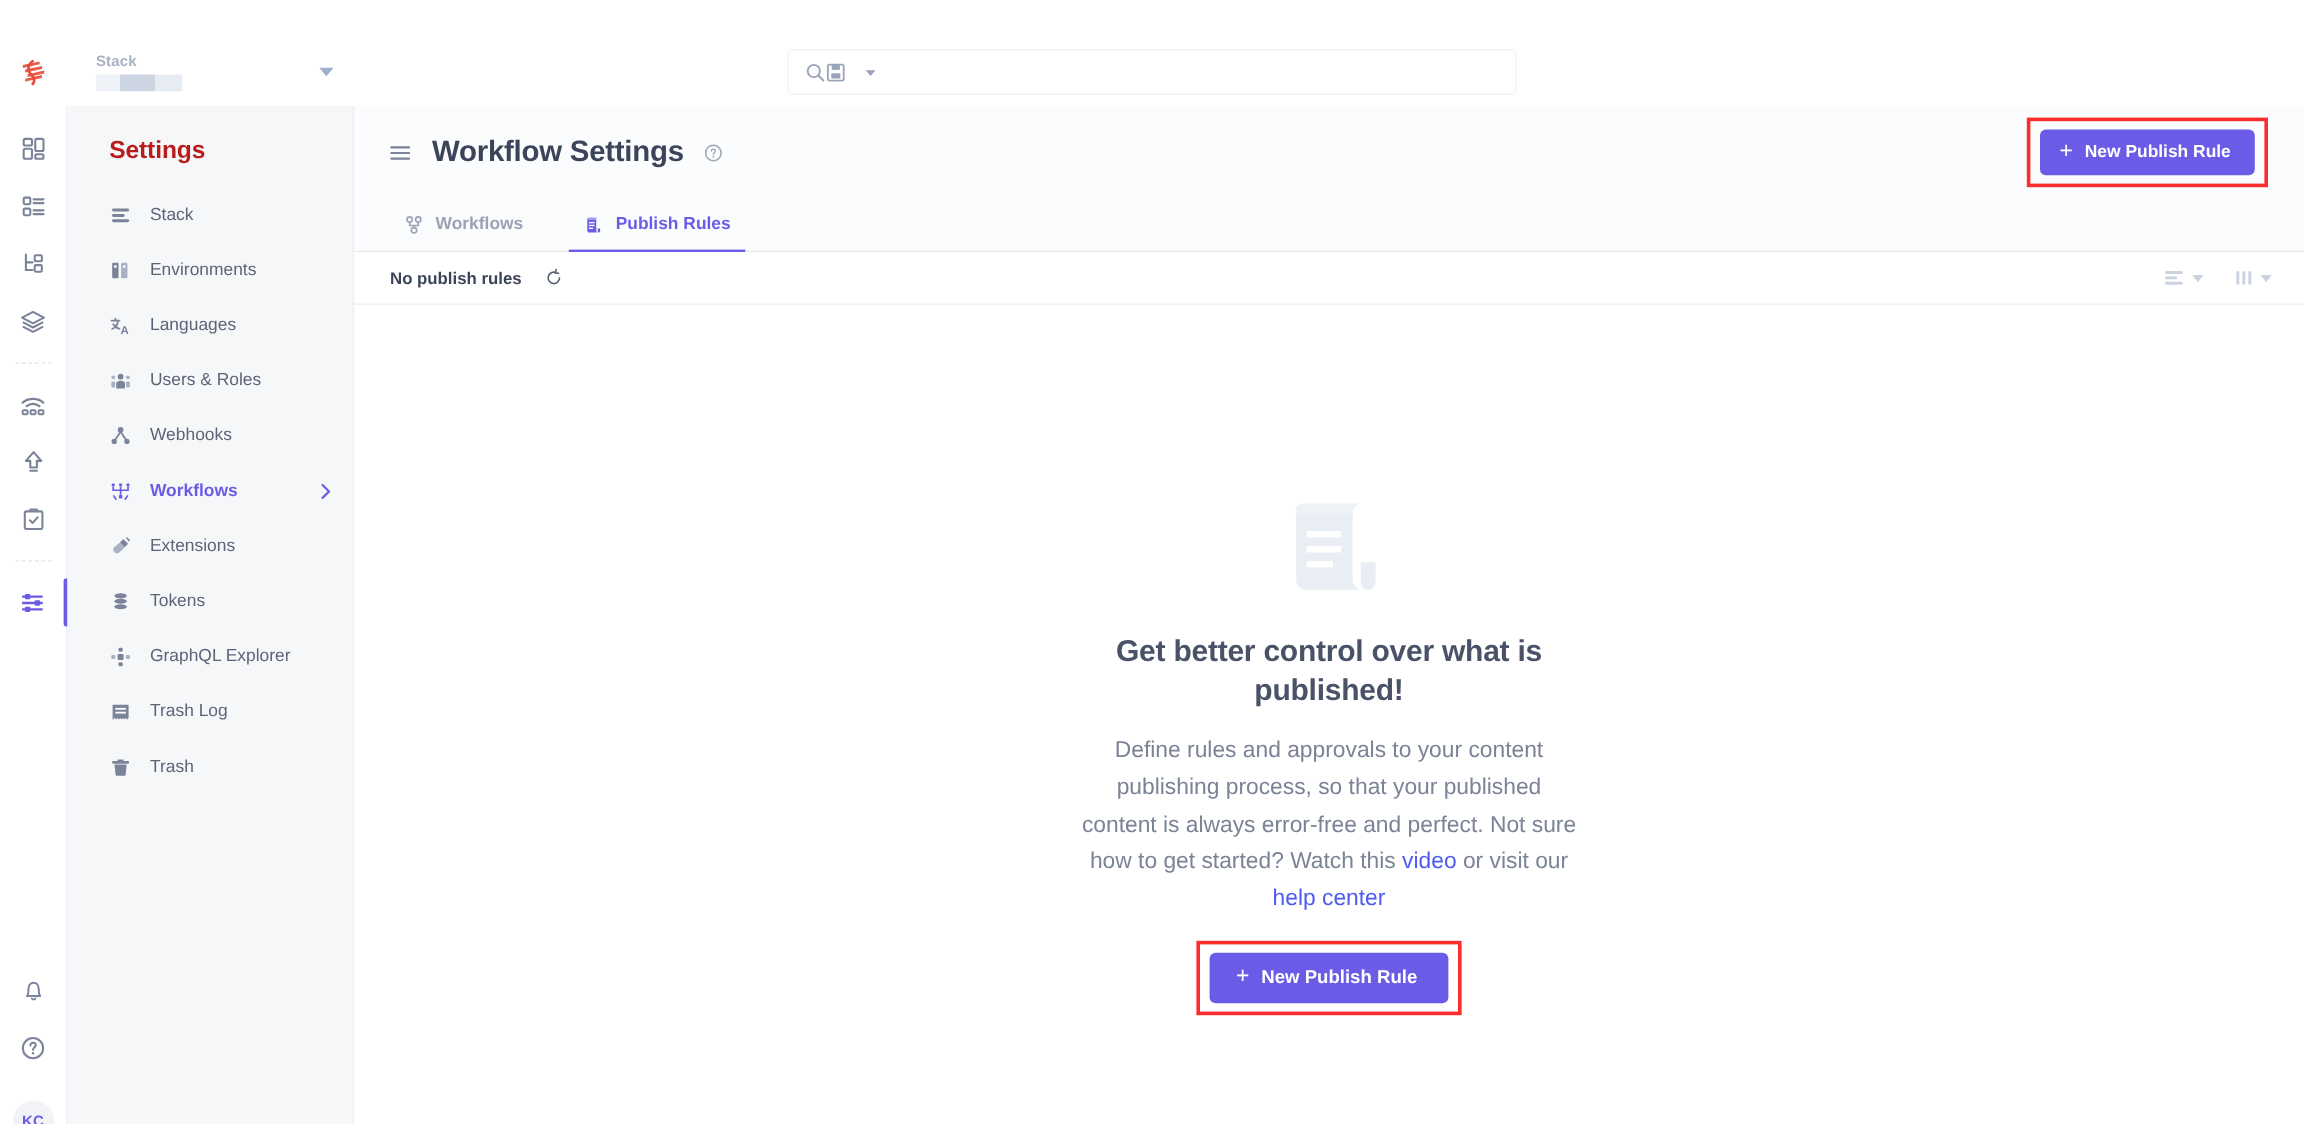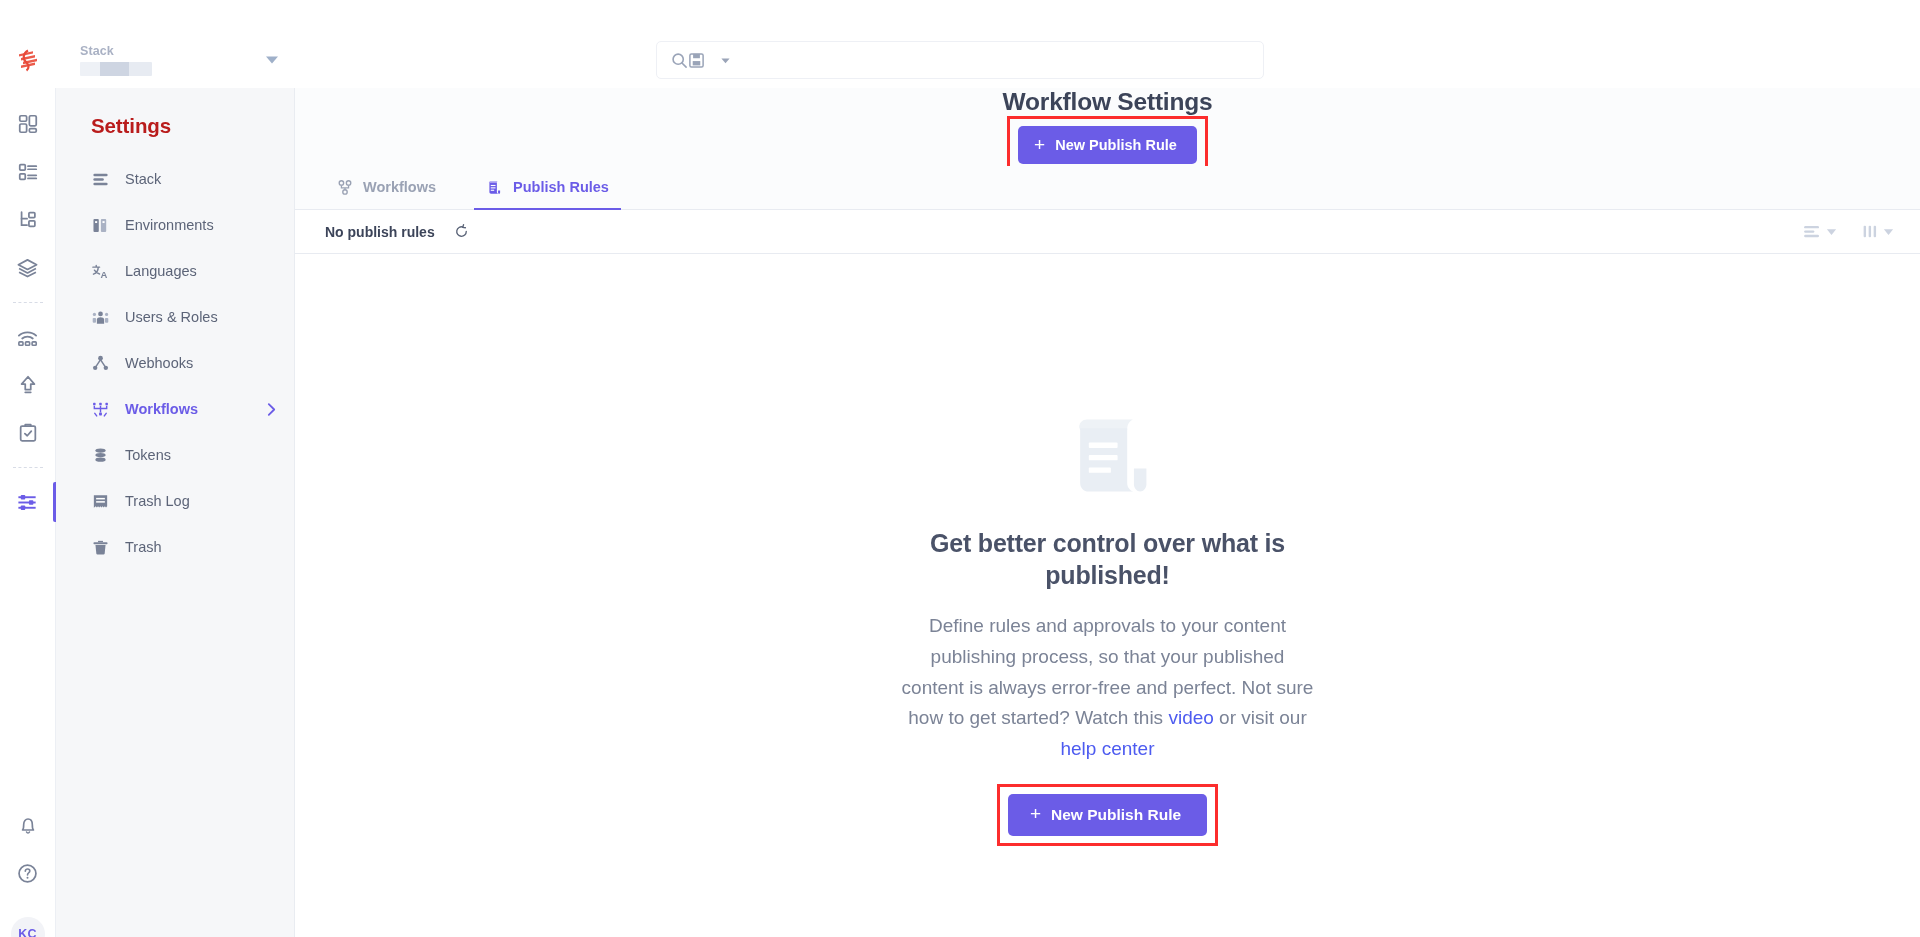--- a/index.html
+++ b/index.html
@@ -117,21 +117,21 @@
   }
   .nav-item .nav-ico { width: 19px; height: 19px; flex: 0 0 19px; display:flex; align-items:center; justify-content:center; }
   .nav-item .nav-text { margin-left: 15px; white-space: nowrap; }
   .nav-item.active { color: #6b5ce7; font-weight: 700; }
   .nav-chevron { margin-left: auto; width: 9px; height: 15px; }
 
   
   .main { flex: 1; min-width: 0; display: flex; flex-direction: column; background: #fbfcfd; }
   .page-header {
     height: 78px; display: flex; align-items: center;
-    padding: 0 30px 0 30px; background: #fbfcfd; flex-direction: column;
+    padding: 0 30px 0 30px; background: #fbfcfd;
   }
   .hamburger { width: 17px; height: 13px; margin-right: 18px; cursor: pointer; }
   .page-title { font-size: 24.5px; font-weight: 700; color: #3c4459; letter-spacing: -.2px; }
   .help-ico { margin-left: 16px; width: 17px; height: 17px; cursor: pointer; }
   .header-spacer { flex: 1; }
 
   .btn-primary {
     background: #6b5ce7; color: #ffffff;
     border: none; border-radius: 5px;
     height: 38px; padding: 0 20px 0 16px;
@@ -414,32 +414,54 @@
             <rect x="8.5" y="13.2" width="3" height="3" rx="0.7" fill="#6b5ce7"></rect>
             <path d="M6 16.8 L4 14 M14 16.8 L16 14" stroke="#6b5ce7" stroke-width="1.5" stroke-linecap="round"></path>
           </svg>
         </span>
         <span class="nav-text">Workflows</span>
         <svg class="nav-chevron" viewBox="0 0 10 16">
           <path d="M2 2 L8 8 L2 14" fill="none" stroke="#6b5ce7" stroke-width="2" stroke-linecap="round" stroke-linejoin="round"></path>
         </svg>
       </div>
 
+      <div class="nav-item">
+        <span class="nav-ico">
+          <svg width="19" height="19" viewBox="0 0 20 20">
+            <path d="M12.4 3.4 L16.6 7.6 L13.6 10.6 L9.4 6.4 Z" fill="#7a8398"></path>
+            <path d="M9.4 6.4 L13.6 10.6 L9.2 15 C7.9 16.3 5.8 16.3 4.5 15 C3.2 13.7 3.2 11.6 4.5 10.3 Z" fill="#aab2c4"></path>
+            <line x1="15.5" y1="2.5" x2="17.5" y2="4.5" stroke="#7a8398" stroke-width="1.4" stroke-linecap="round"></line>
+          </svg>
+        </span>
+        <span class="nav-text">Extensions</span>
+      </div>
 
       <div class="nav-item">
         <span class="nav-ico">
           <svg width="19" height="19" viewBox="0 0 20 20">
             <ellipse cx="10" cy="4.8" rx="5.4" ry="2.2" fill="#7a8398"></ellipse>
             <ellipse cx="10" cy="9.6" rx="5.4" ry="2.2" fill="#7a8398"></ellipse>
             <ellipse cx="10" cy="14.4" rx="5.4" ry="2.2" fill="#7a8398"></ellipse>
           </svg>
         </span>
         <span class="nav-text">Tokens</span>
       </div>
 
+      <div class="nav-item">
+        <span class="nav-ico">
+          <svg width="19" height="19" viewBox="0 0 20 20">
+            <rect x="8.2" y="1.8" width="3.6" height="3.6" rx="1" fill="#7a8398"></rect>
+            <rect x="8.2" y="14.6" width="3.6" height="3.6" rx="1" fill="#7a8398"></rect>
+            <rect x="1.8" y="8.2" width="3.6" height="3.6" rx="1" fill="#aab2c4"></rect>
+            <rect x="14.6" y="8.2" width="3.6" height="3.6" rx="1" fill="#aab2c4"></rect>
+            <rect x="7.4" y="7.4" width="5.2" height="5.2" rx="1.1" fill="#7a8398"></rect>
+          </svg>
+        </span>
+        <span class="nav-text">GraphQL Explorer</span>
+      </div>
 
       <div class="nav-item">
         <span class="nav-ico">
           <svg width="19" height="19" viewBox="0 0 20 20">
             <path d="M3 3.4 H17 V15 L15.8 16.4 L14.6 15 L13.4 16.4 L12.2 15 L11 16.4 L9.8 15 L8.6 16.4 L7.4 15 L6.2 16.4 L5 15 L3 16.6 Z" fill="#7a8398"></path>
             <rect x="5.4" y="6.2" width="9.2" height="1.6" fill="#ffffff"></rect>
             <rect x="5.4" y="9.6" width="9.2" height="1.6" fill="#ffffff"></rect>
           </svg>
         </span>
         <span class="nav-text">Trash Log</span>

